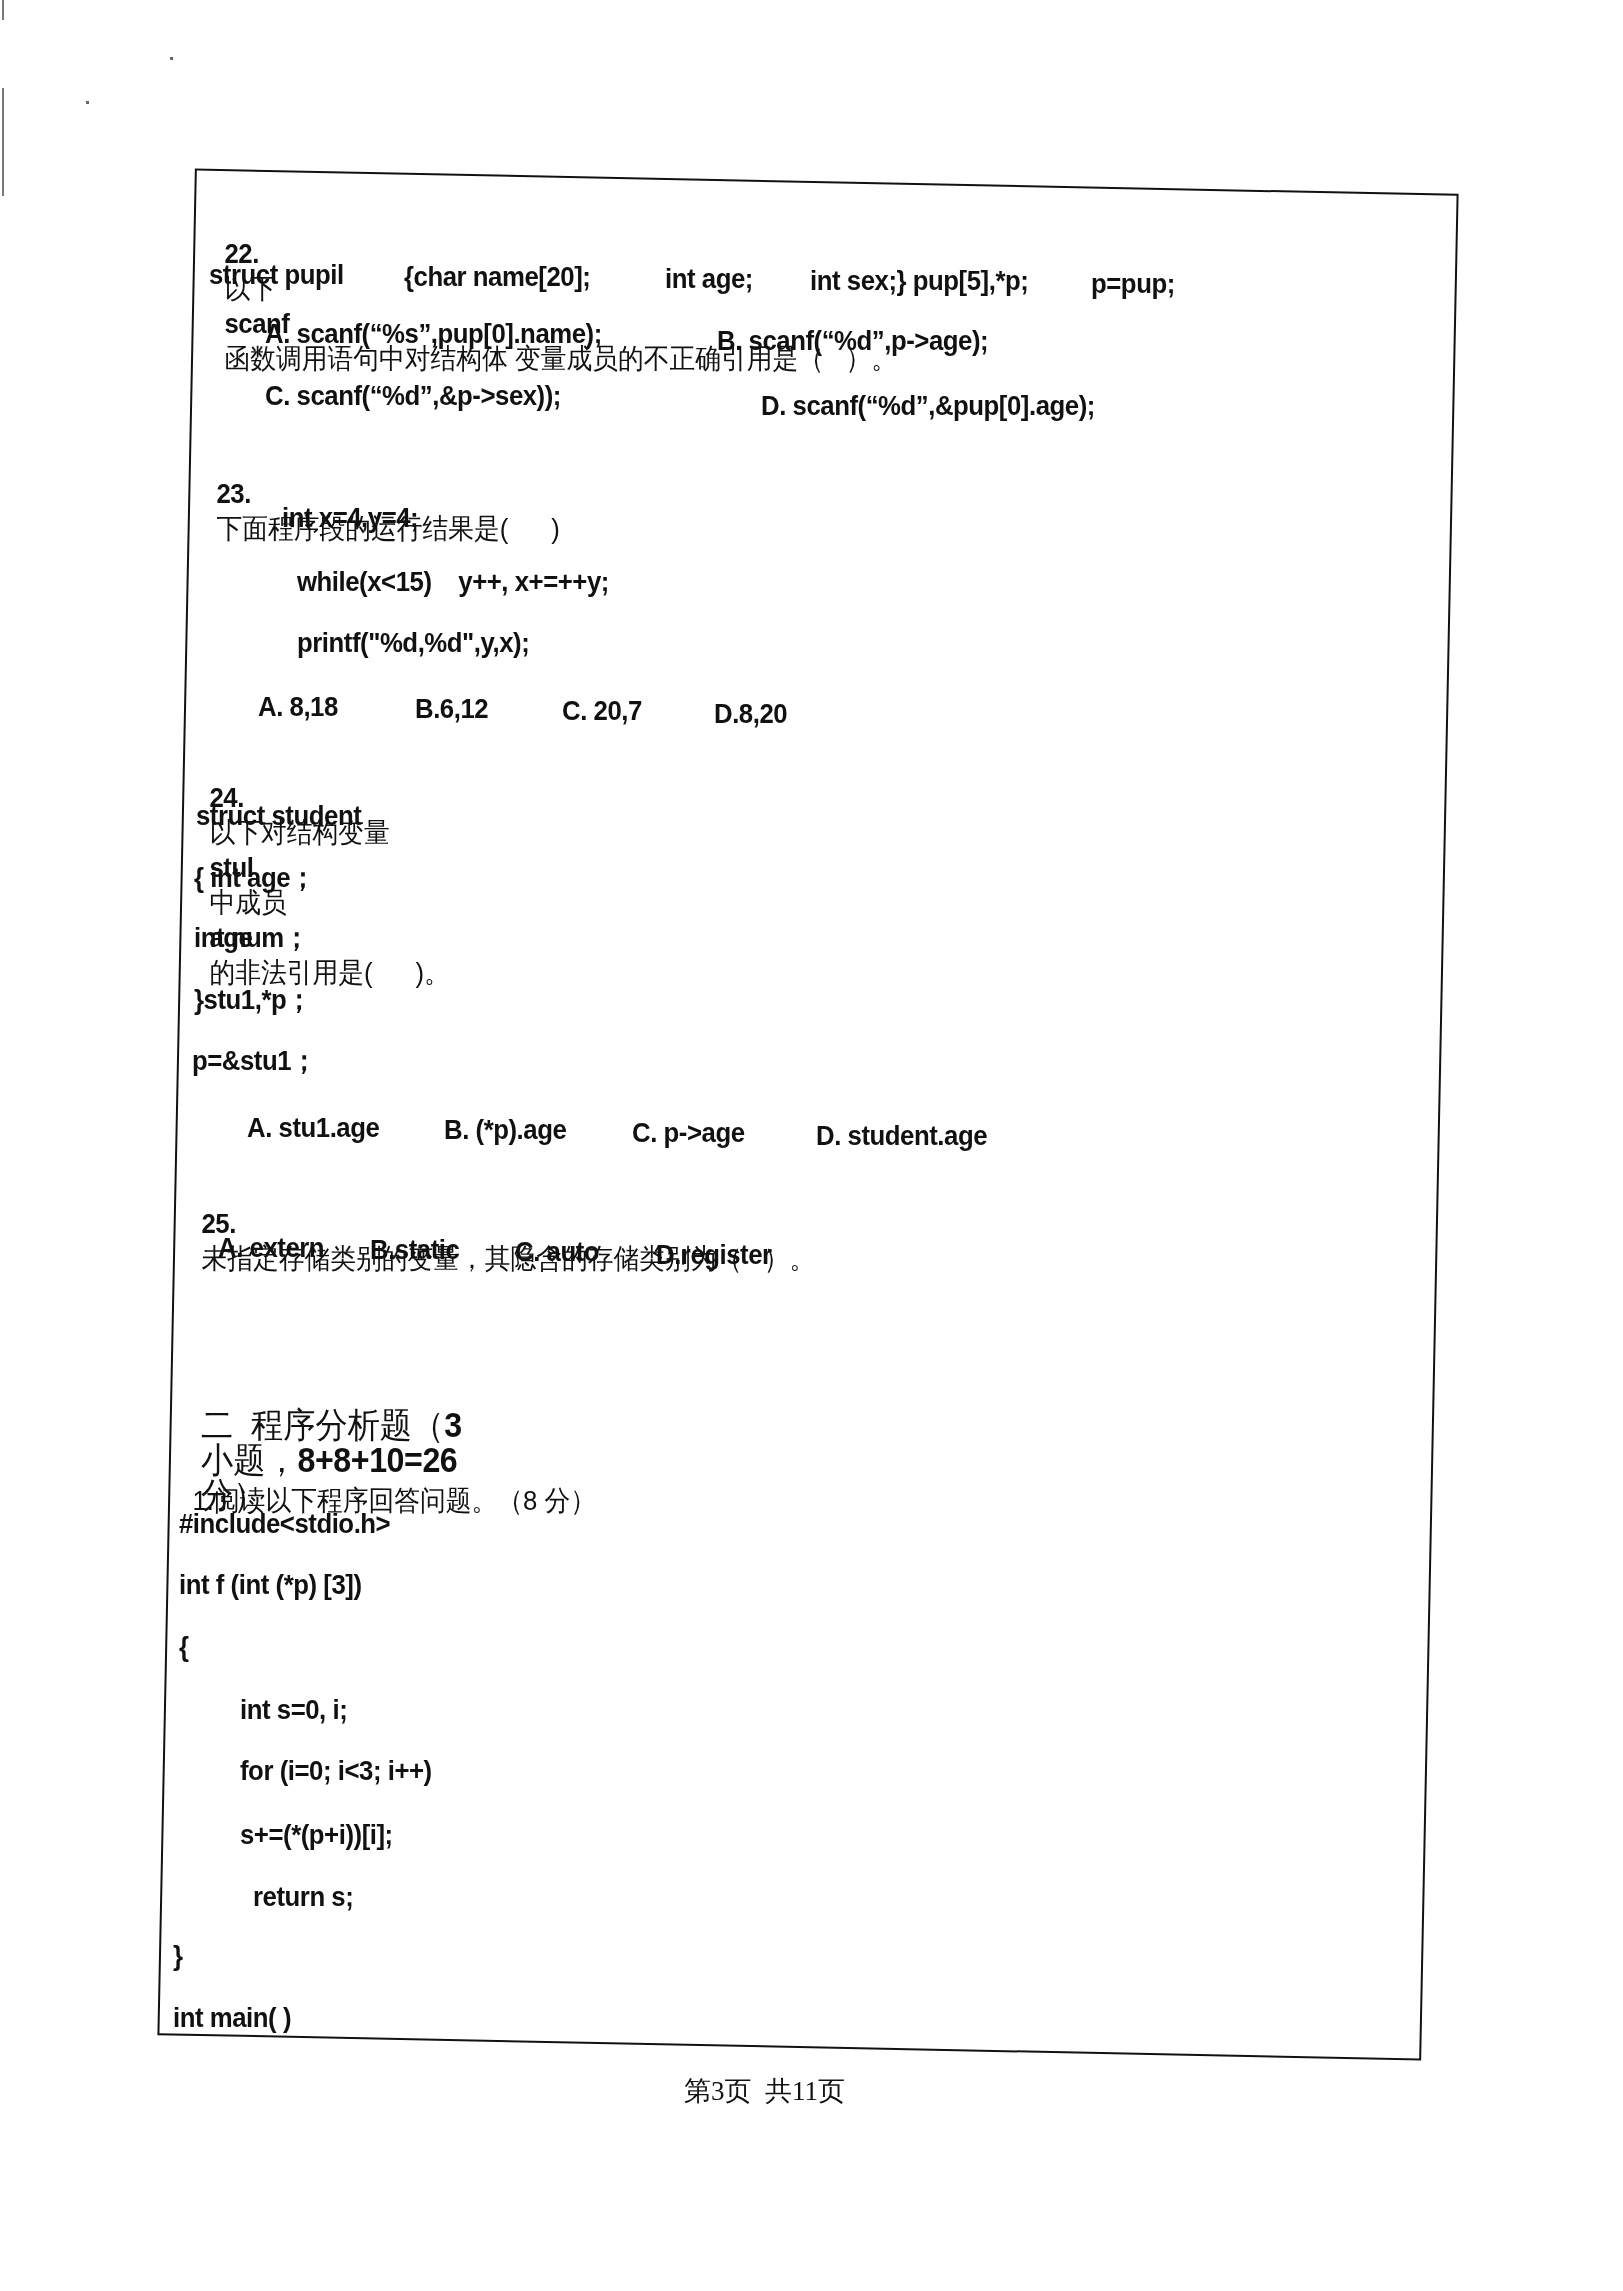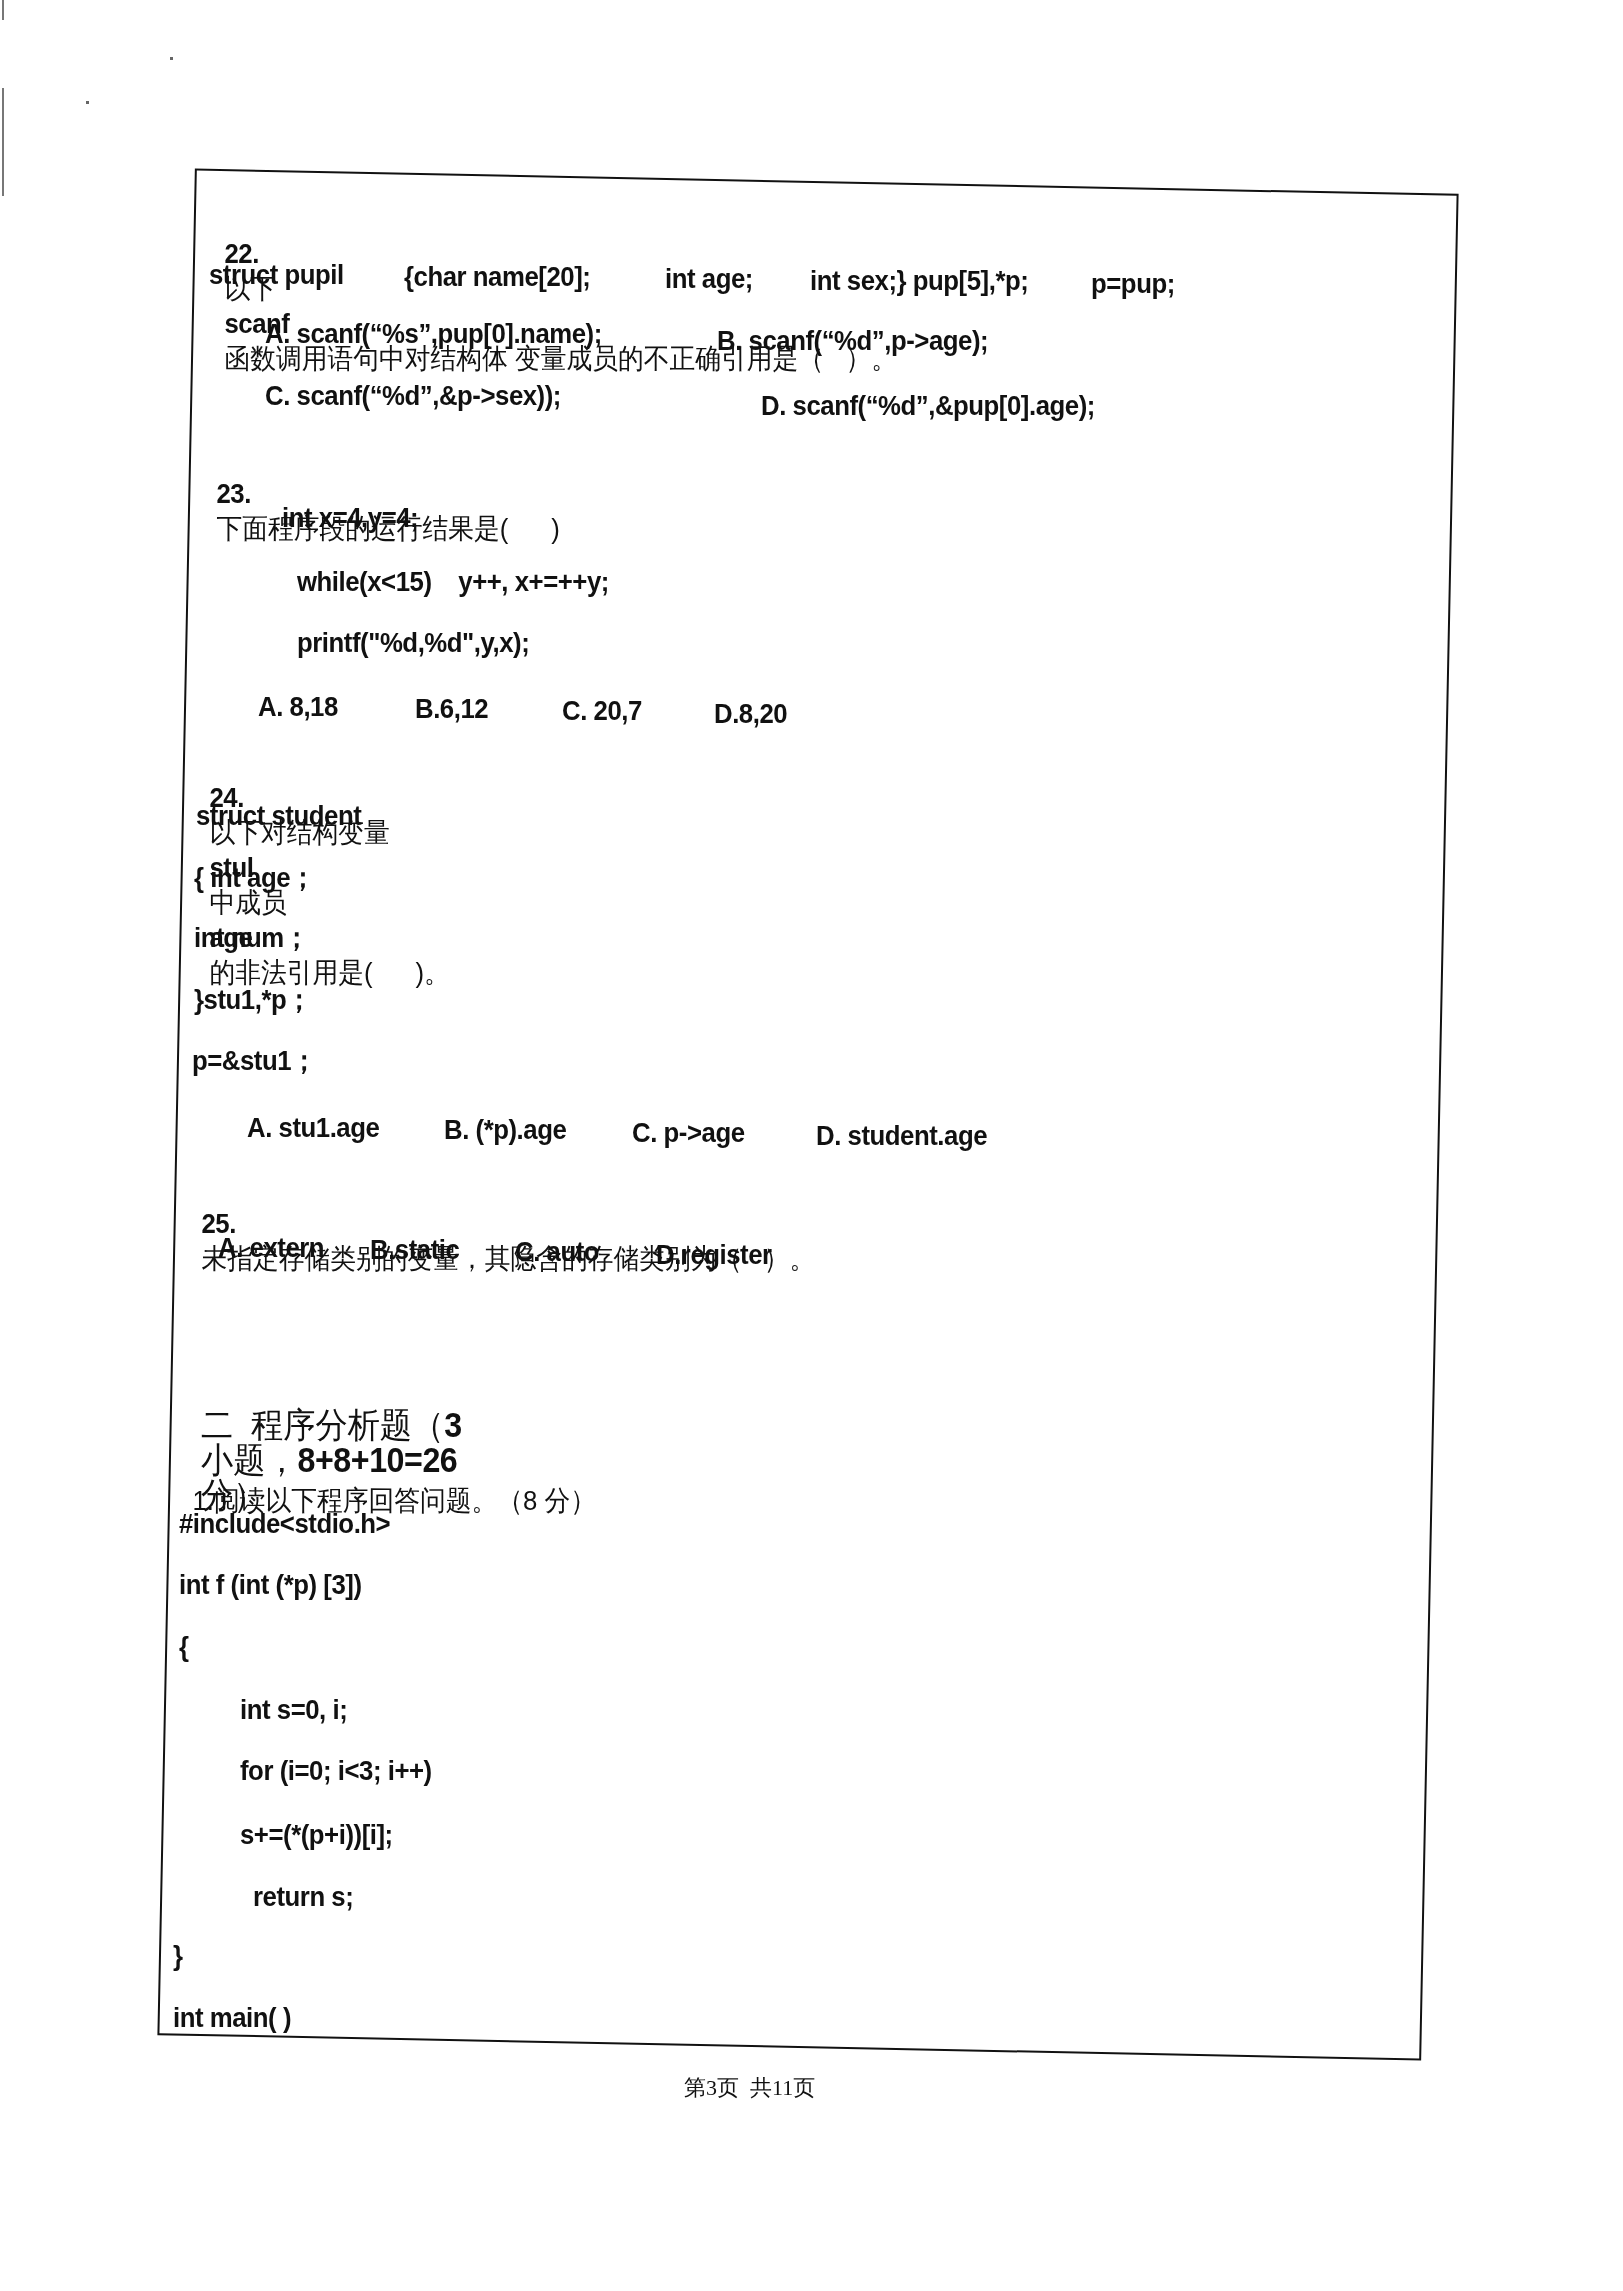--- a/index.html
+++ b/index.html
@@ -16,21 +16,21 @@
   }
   .ln {
     position: absolute; white-space: pre; font-weight: bold;
     font-size: 28px; line-height: 35px; letter-spacing: -0.5px;
     transform: scaleX(0.92); transform-origin: 0 50%;
   }
   .ln .cn { font-weight: normal; letter-spacing: 0; }
   .sec { font-size: 35px; font-weight: bold; }
   .sec .cn { font-weight: normal; }
   .footer {
-    position: absolute; left: 684px; top: 2073px; font-size: 22px;
+    position: absolute; left: 684px; top: 2073px; font-size: 27px;
     font-family: "Liberation Serif", "DejaVu Serif", serif; white-space: pre;
   }
   .dot { position: absolute; width: 2.9px; height: 2.9px; background: #666; }
   .left-rule { position: absolute; left: 2px; width: 2px; background: #777; }
 </style>
 </head>
 <body>
 
 <div class="left-rule" style="top:0;height:19.6px;"></div>
 <div class="left-rule" style="top:88px;height:108px;"></div>

